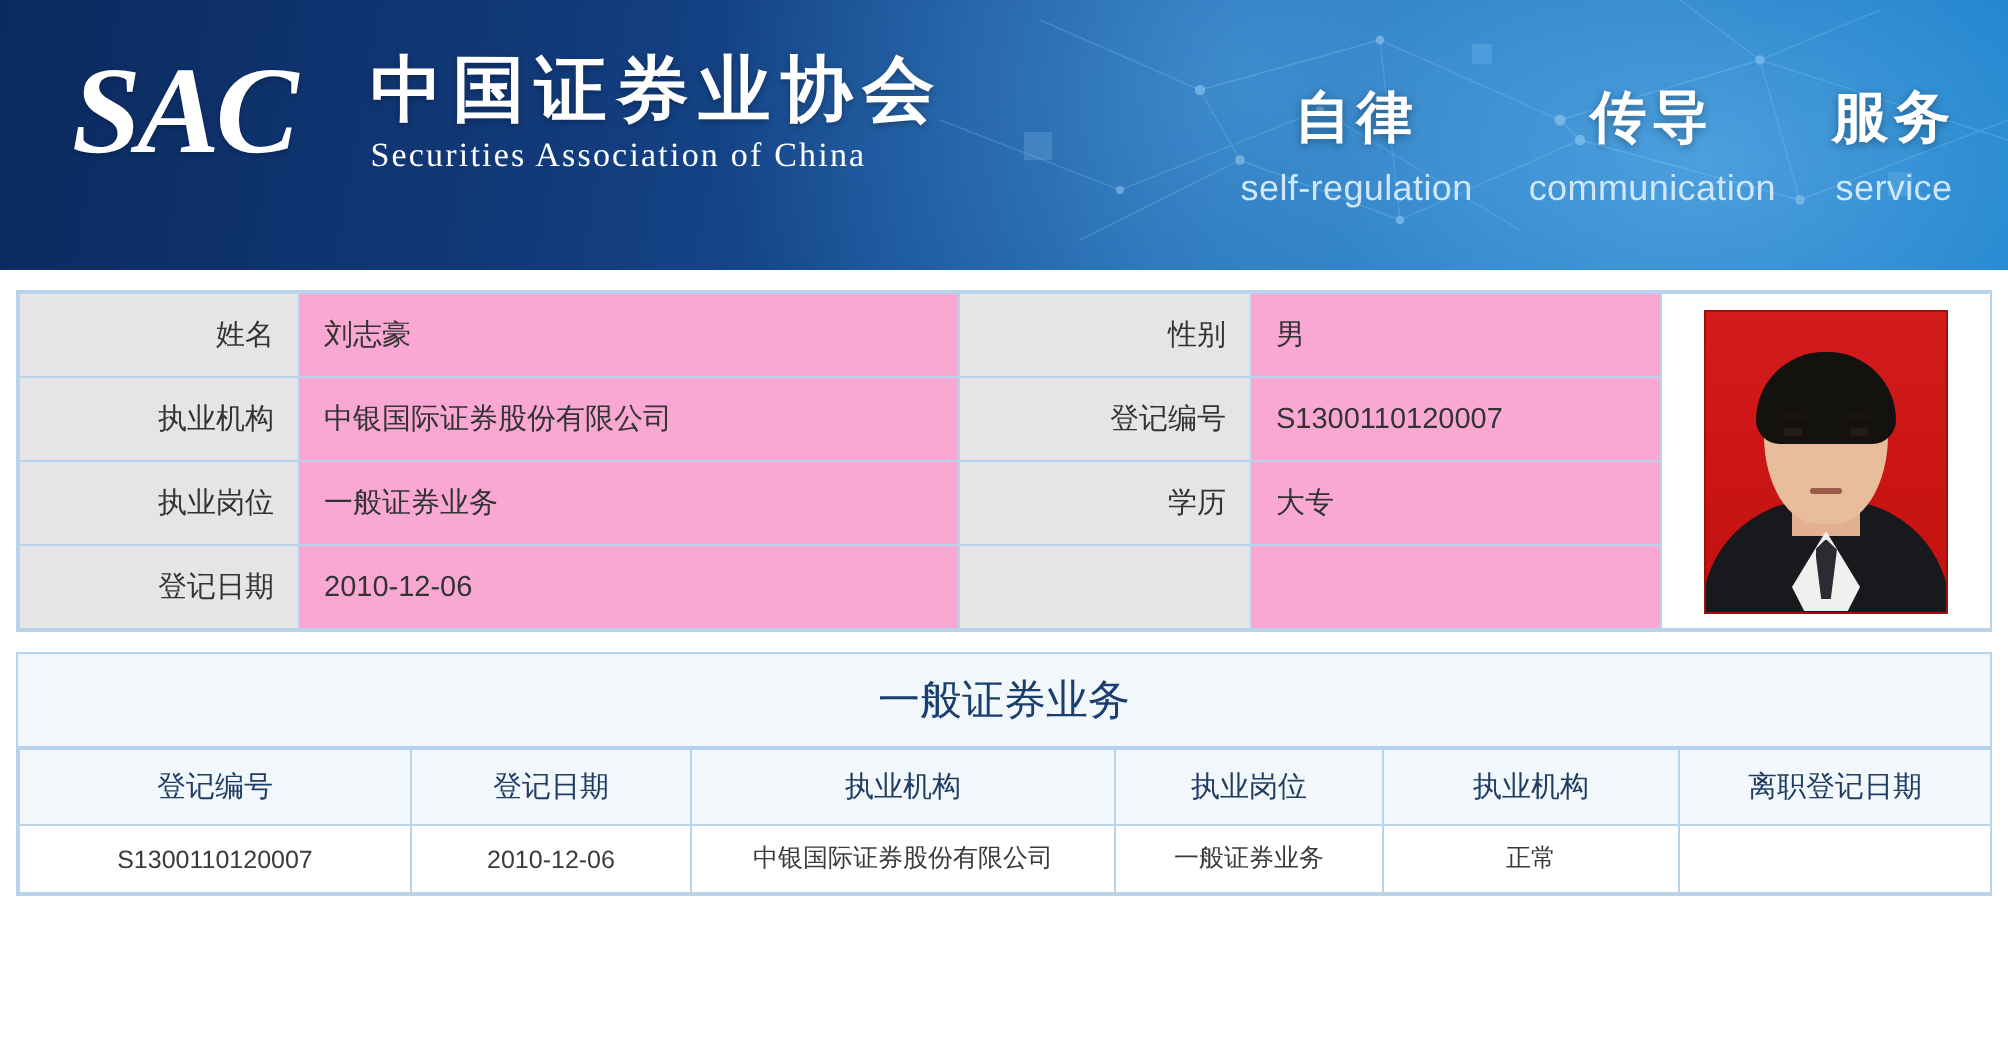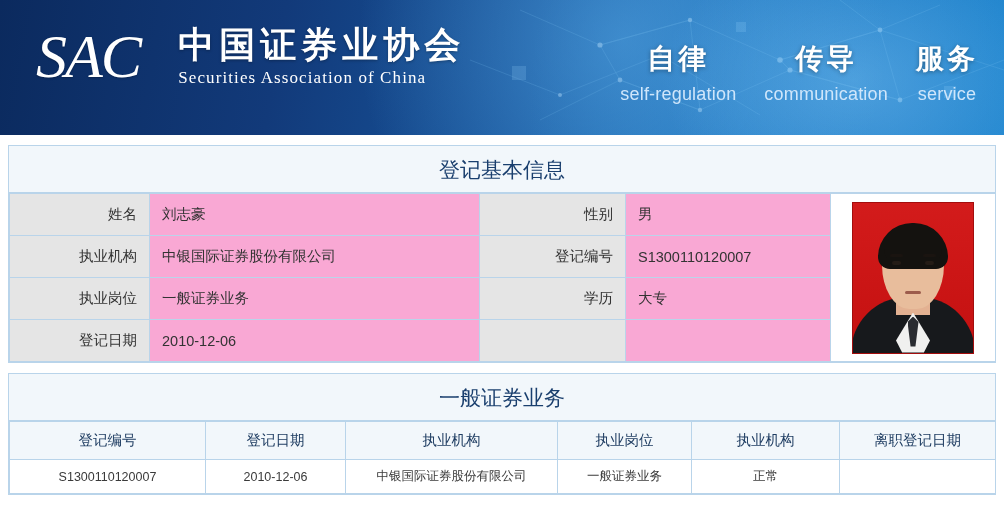--- a/index.html
+++ b/index.html
@@ -35,21 +35,21 @@
   }
   .logo-wrap {
     position: absolute;
     left: 36px; top: 24px;
     display: flex;
     align-items: center;
   }
   .sac-mark {
     font-family: "Liberation Serif", serif;
     font-size: 62px;
-    font-weight: 400;
+    font-weight: 700;
     font-style: italic;
     color: #ffffff;
     letter-spacing: -2px;
     line-height: 1;
     text-shadow: 0 1px 2px rgba(0,0,0,0.25);
   }
   .sac-names {
     margin-left: 38px;
     color: #ffffff;
   }
@@ -279,21 +279,20 @@
         <div class="en">communication</div>
       </div>
       <div class="slogan">
         <div class="cn">服务</div>
         <div class="en">service</div>
       </div>
     </div>
   </div>
 
   <div class="panel">
-    <div class="panel-title">登记基本信息</div>
     <table class="info">
       <colgroup>
         <col style="width:140px">
           <col style="width:330px">
         <col style="width:146px">
           <col style="width:205px">
         <col style="width:165px">
       </colgroup>
       <tbody>
         <tr>

